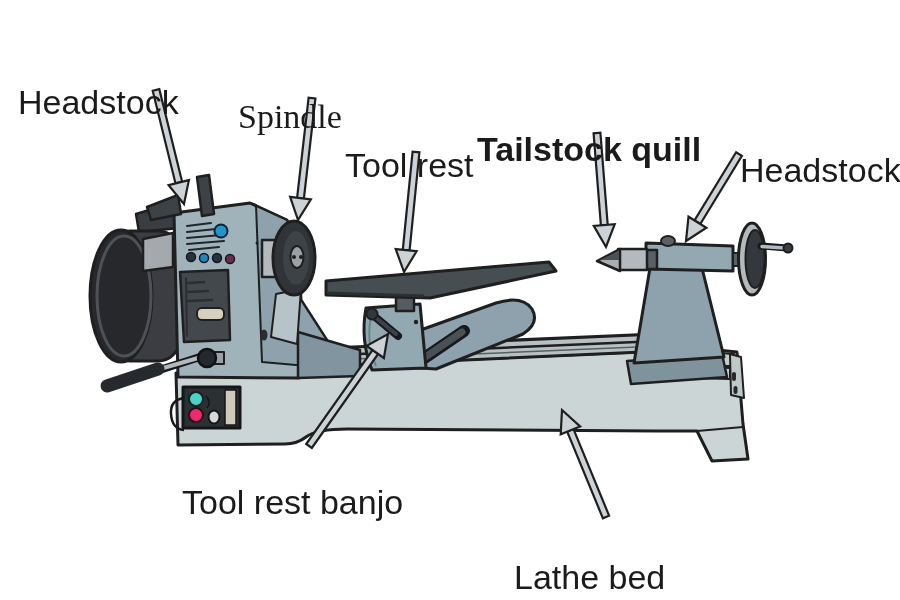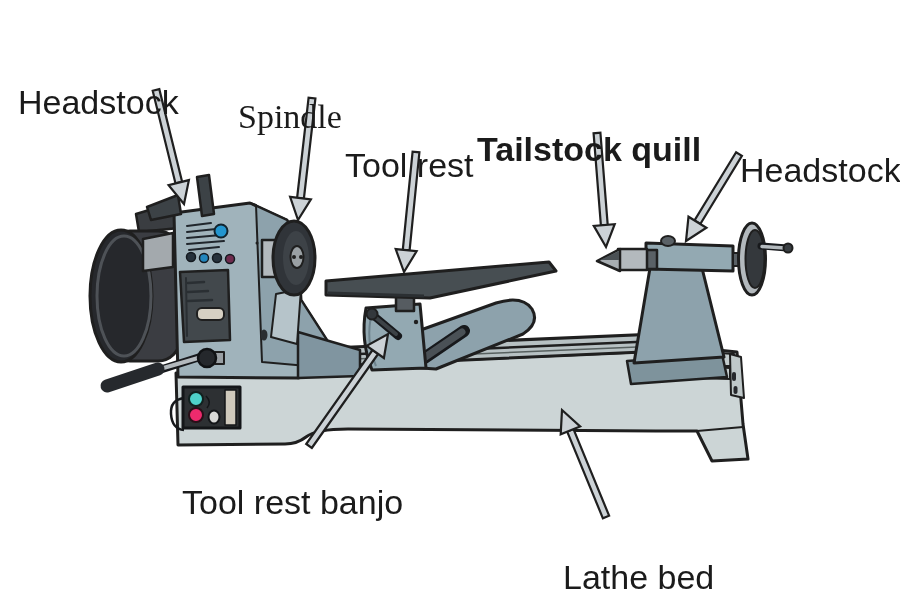--- a/index.html
+++ b/index.html
@@ -19,21 +19,21 @@
     white-space:nowrap;
     user-select:none;
     margin-top:42px;
   }
   .lbl-headstock{left:18px;top:43px;}
   .lbl-spindle{left:238px;top:58px;font-family:Liberation Serif, serif;}
   .lbl-tool-rest{left:345px;top:106px;}
   .lbl-tailstock-quill{left:477px;top:90px;font-weight:bold;}
   .lbl-tailstock{left:740px;top:111px;}
   .lbl-tool-rest-banjo{left:182px;top:443px;text-align:right;}
-  .lbl-lathe-bed{left:563px;top:518px;}
+  .lbl-lathe-bed{left:514px;top:518px;}
 </style>
 </head>
 <body>
 
 <div id="stage">
 
   <svg id="machine-svg" width="900" height="600" viewBox="0 0 900 600" xmlns="http://www.w3.org/2000/svg">
 
     <g stroke-linejoin="round">
       <path d="M176,373 L242,369 L708,349 L737,352 L743,424 L748,459 L712,461 L697,431 L656,431 L348,429 Q316,429 306,437 Q297,444 285,444 L178,445 Z" fill="#ccd5d6" stroke="#1f1f1f" stroke-width="3"></path>

